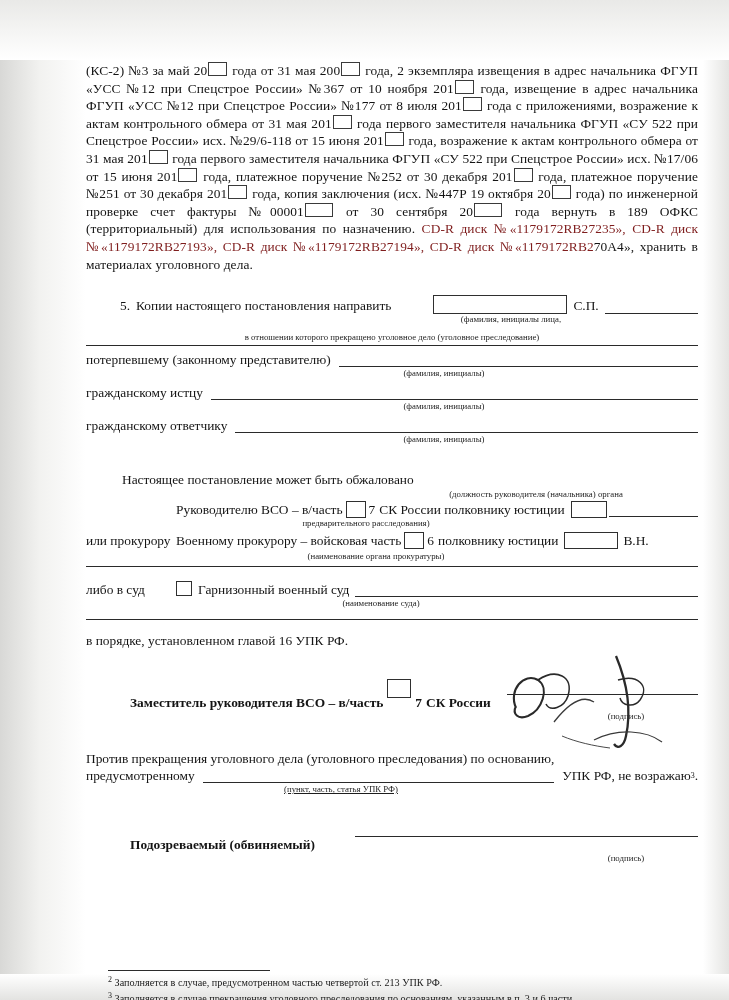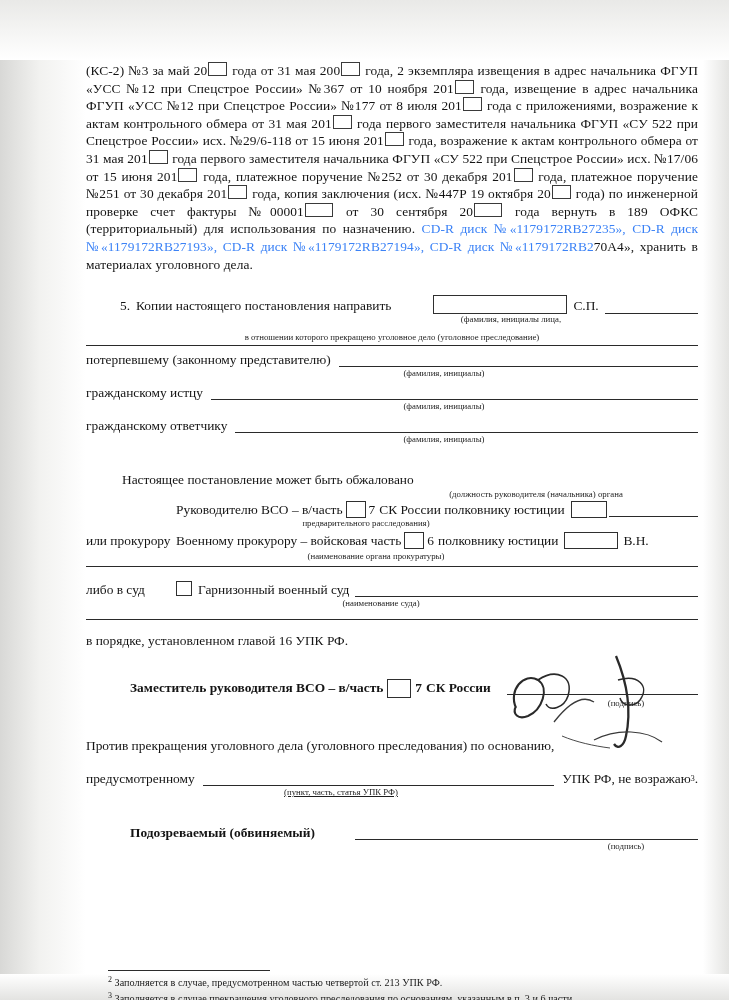--- a/index.html
+++ b/index.html
@@ -73,21 +73,21 @@
   }
   .para .blank-md {
     display: inline-block;
     width: 26px;
     height: 12px;
     border: 1px solid #3a3a3a;
     vertical-align: -1px;
     margin: 0 1px;
   }
   .faded {
-    color: #3b82f6;
+    color: #7f1d1d;
   }
 
   .sec {
     margin-top: 16px;
     font-size: 13.4px;
     line-height: 17px;
   }
   .row {
     display: flex;
     align-items: flex-start;
@@ -115,20 +115,21 @@
   }
   .sp-box {
     width: 132px;
     height: 17px;
     border: 1px solid #2f2f2f;
     display: inline-block;
     vertical-align: middle;
   }
   .bold {
     font-weight: bold;
+    margin-top: 15px;
   }
   .footnotes {
     position: absolute;
     left: 108px;
     top: 970px;
     width: 470px;
     font-size: 10.2px;
     line-height: 12.4px;
     color: #1a1a1a;
   }
@@ -259,21 +260,21 @@
         <span class="line" style="margin-left:16px;"></span>
       </div>
       <div style="display:flex;">
         <div style="width:480px;"></div>
         <div class="caption" style="width:120px;">(подпись)</div>
       </div>
     </div>
 
     <div class="sec" style="margin-top:28px;">
       <div style="text-align:justify;">Против прекращения уголовного дела (уголовного преследования)  по основанию,</div>
-      <div class="row" style="margin-top:16px;">
+      <div class="row" style="">
         <span class="label">предусмотренному</span>
         <span class="line" style="margin-left:8px;"></span>
         <span class="label" style="margin-left:8px;">УПК РФ, не возражаю</span>
           <sup>3</sup>
           <span>.</span>
       </div>
       <div style="display:flex;">
         <div style="width:130px;"></div>
         <div class="caption" style="width:250px;text-decoration:underline;">(пункт, часть, статья УПК РФ)</div>
       </div>

